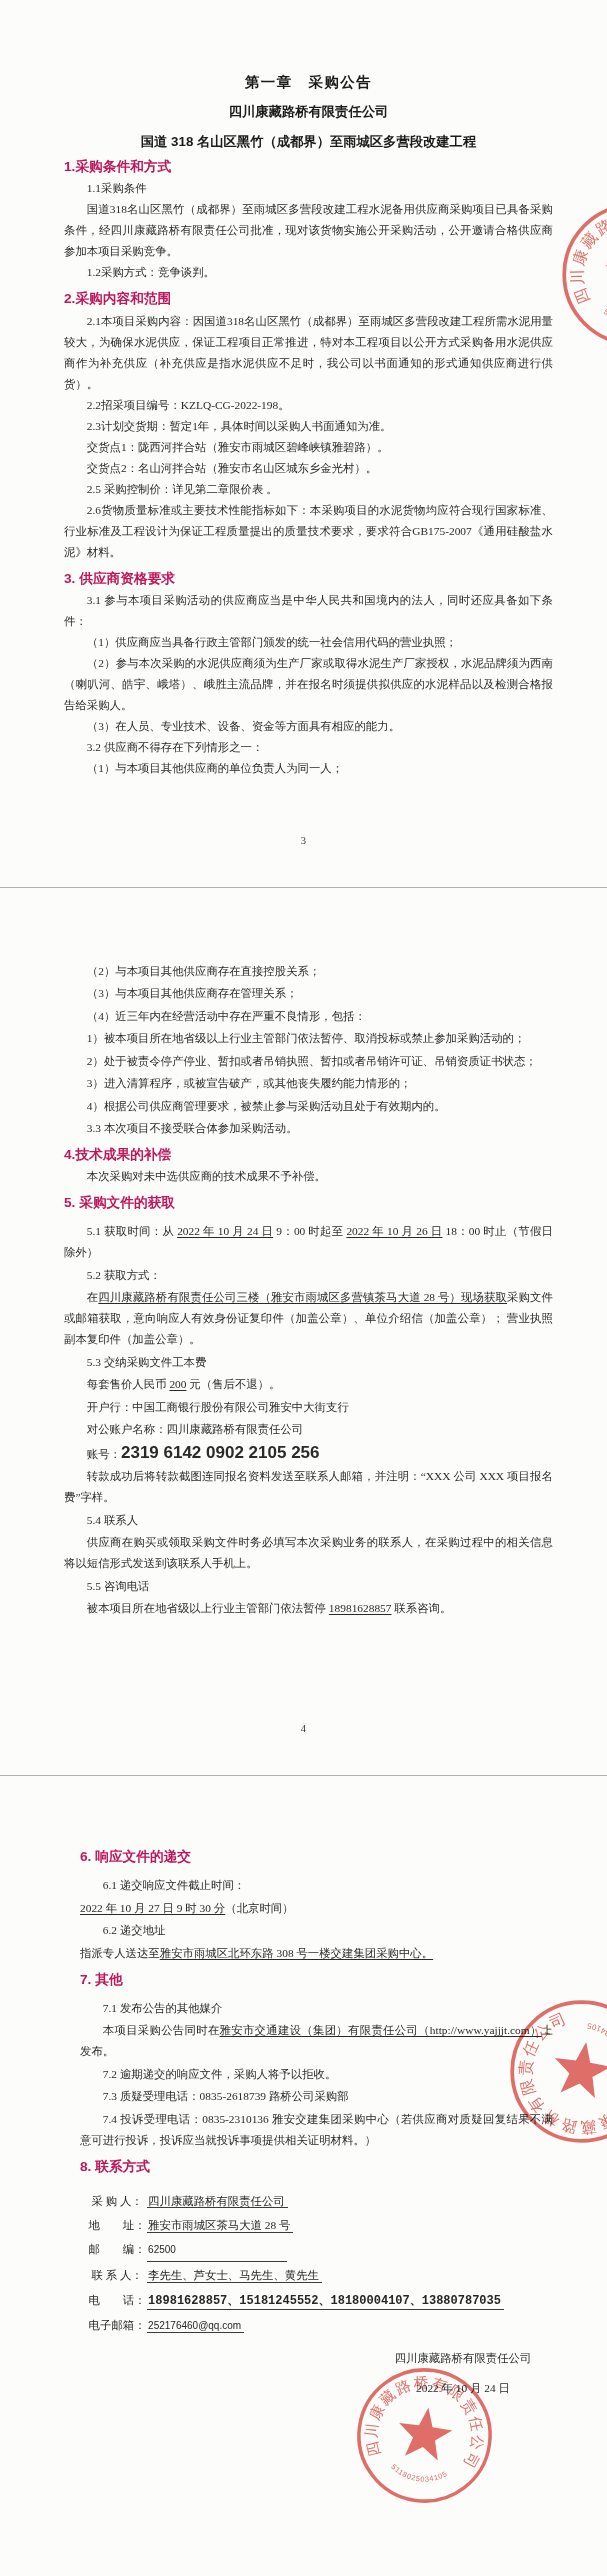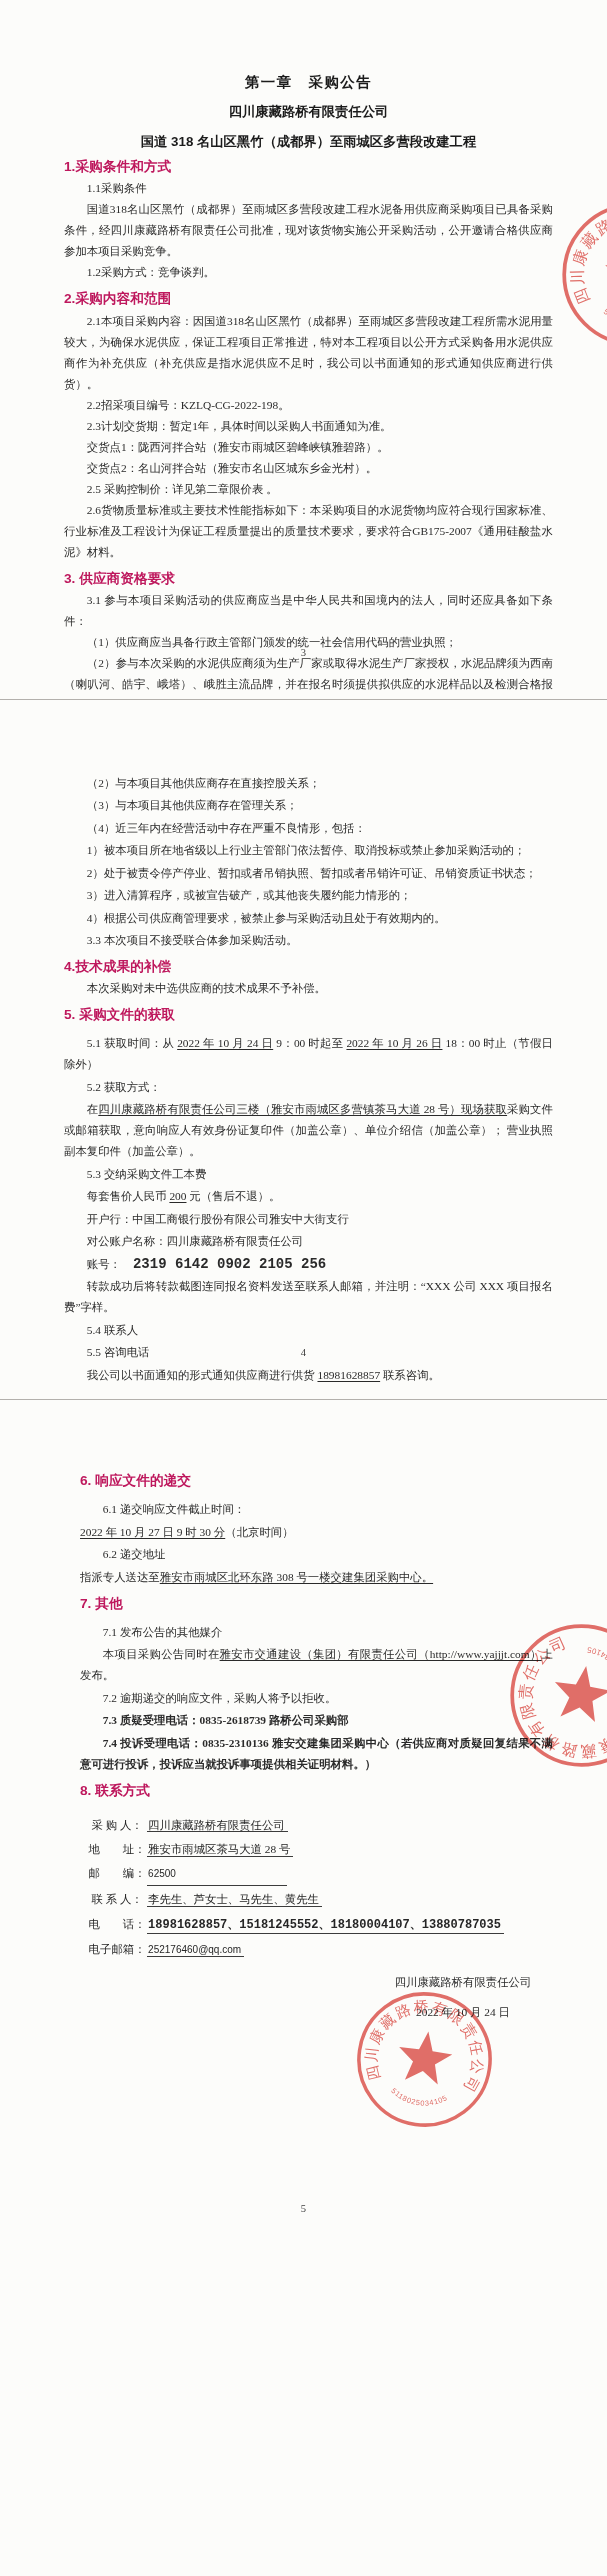--- a/index.html
+++ b/index.html
@@ -1,42 +1,42 @@
 <!DOCTYPE html>
 <html style="font-size:12px"><head>
 <meta charset="utf-8">
 <style>
   * { margin:0; padding:0; box-sizing:border-box; }
   html,body { background:#fcfcfa; }
   body { font-family:"Liberation Serif","DejaVu Serif",serif; color:#262626; }
   .doc { width:607px; margin:0 auto; position:relative;
          box-shadow: inset -1.5px 0 3px -0.8px rgba(0,0,0,0.28); }
   .page { position:relative; width:607px; background:#fcfcfa; overflow:hidden; }
-  #page-1, #page-2 { height:700px; border-bottom:0.8px solid #b3b0ac; }
+  #page-1, #page-2 { height:888px; border-bottom:0.8px solid #b3b0ac; }
   #page-3 { height:859px;padding-left:16px; }
   .content { padding-left:64px; padding-right:54px; }
   .c1 { padding-top:73px; }
   .c2 { padding-top:71px; }
   .c3 { padding-top:65px; }
 
   .chapter { font-family:"Liberation Sans","DejaVu Sans",sans-serif; font-weight:bold;
              font-size:14.4px; line-height:18px; text-align:center; letter-spacing:1.5px; color:#1b1b1b;
              margin-bottom:3px; }
   .doc-title { font-family:"Liberation Sans","DejaVu Sans",sans-serif; font-weight:bold;
                font-size:13.3px; line-height:18px; text-align:center; color:#1b1b1b; margin-top:12px; }
   .sec { font-family:"Liberation Sans","DejaVu Sans",sans-serif; font-weight:bold;
          font-size:13.7px; line-height:19px; color:#be185d; margin:6px 0 2.3px; }
   p { font-size:11.4px; line-height:21px; text-align:justify; color:#2a2a2a; }
   .c1 p { margin:0; }
   .c2 p, .c3 p { margin:1.5px 0; }
   .ind { text-indent:2em; }
   .mt12 { margin-top:9px !important; }
-  .bold { font-weight:bold; }
+  .bold { font-weight:normal; }
   .u { text-decoration:underline; text-underline-offset:2.3px; text-decoration-thickness:0.8px; }
-  .v-digits { font-family:Liberation Mono, monospace; font-weight:bold; font-size:14px;margin-left:12px; }
+  .v-digits { font-family:Liberation Sans, sans-serif; font-weight:bold; font-size:17px; }
 
   .contact-rows { margin-top:15px; padding-left:7.6px; }
   .contact-row { margin:3.4px 0; font-size:11.4px; line-height:21px; }
   .contact-label { display:inline-block; min-width:59px;text-align:center; }
   .contact-value { border-bottom:0.8px solid #3c3c3c; padding:0 3px 0.8px 1.5px; }
   .v-wide { display:inline-block; min-width:140px; }
   .v-sans { font-family:"Liberation Sans","DejaVu Sans",sans-serif; font-size:10px; }
   .v-phone { font-family:Liberation Mono, monospace; font-size:12px; font-weight:bold; }
 
   .sig { width:250px; margin:12px 0 0 258px; text-align:center; }
@@ -123,22 +123,23 @@
       <p class="ind mt12"><span>5.1 获取时间：从 </span><span class="u">2022 年 10 月 24 日</span><span> 9：00 时起至 </span><span class="u">2022 年 10 月 26 日</span><span> 18：00 时止（节假日除外）</span></p>
       <p class="ind">5.2 获取方式：</p>
       <p class="ind"><span>在</span><span class="u">四川康藏路桥有限责任公司三楼（雅安市雨城区多营镇茶马大道 28 号）现场获取</span><span>采购文件或邮箱获取，意向响应人有效身份证复印件（加盖公章）、单位介绍信（加盖公章）； 营业执照副本复印件（加盖公章）。</span></p>
       <p class="ind">5.3 交纳采购文件工本费</p>
       <p class="ind"><span>每套售价人民币 </span><span class="u">200</span><span> 元（售后不退）。</span></p>
       <p class="ind">开户行：中国工商银行股份有限公司雅安中大街支行</p>
       <p class="ind">对公账户名称：四川康藏路桥有限责任公司</p>
       <p class="ind"><span>账号：</span><span class="v-digits">2319 6142 0902 2105 256</span></p>
       <p class="ind">转款成功后将转款截图连同报名资料发送至联系人邮箱，并注明：“XXX 公司 XXX 项目报名费”字样。</p>
       <p class="ind">5.4 联系人</p>
+      <p class="ind">供应商在购买或领取采购文件时务必填写本次采购业务的联系人，在采购过程中的相关信息将以短信形式发送到该联系人手机上。</p>
       <p class="ind">5.5 咨询电话</p>
-      <p class="ind"><span>我公司以书面通知的形式通知供应商进行供货 </span><span class="u">18981628857</span><span> 联系咨询。</span></p>
+      <p class="ind"><span>被本项目所在地省级以上行业主管部门依法暂停 </span><span class="u">18981628857</span><span> 联系咨询。</span></p>
     </div>
     <div class="pageno">4</div>
   </section>
 
   <section class="page" id="page-3">
     <div class="content c3">
       <h3 class="sec">6. 响应文件的递交</h3>
       <p class="ind mt12">6.1 递交响应文件截止时间：</p>
       <p><span class="u">2022 年 10 月 27 日 9 时 30 分</span><span>（北京时间）</span></p>
       <p class="ind">6.2 递交地址</p>

